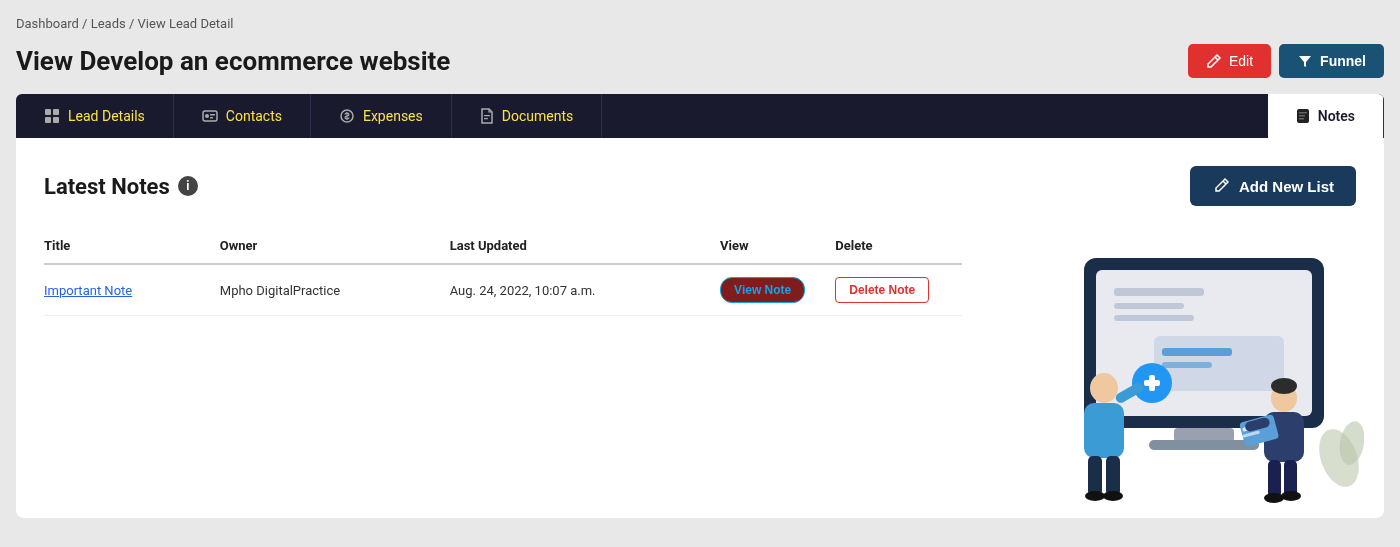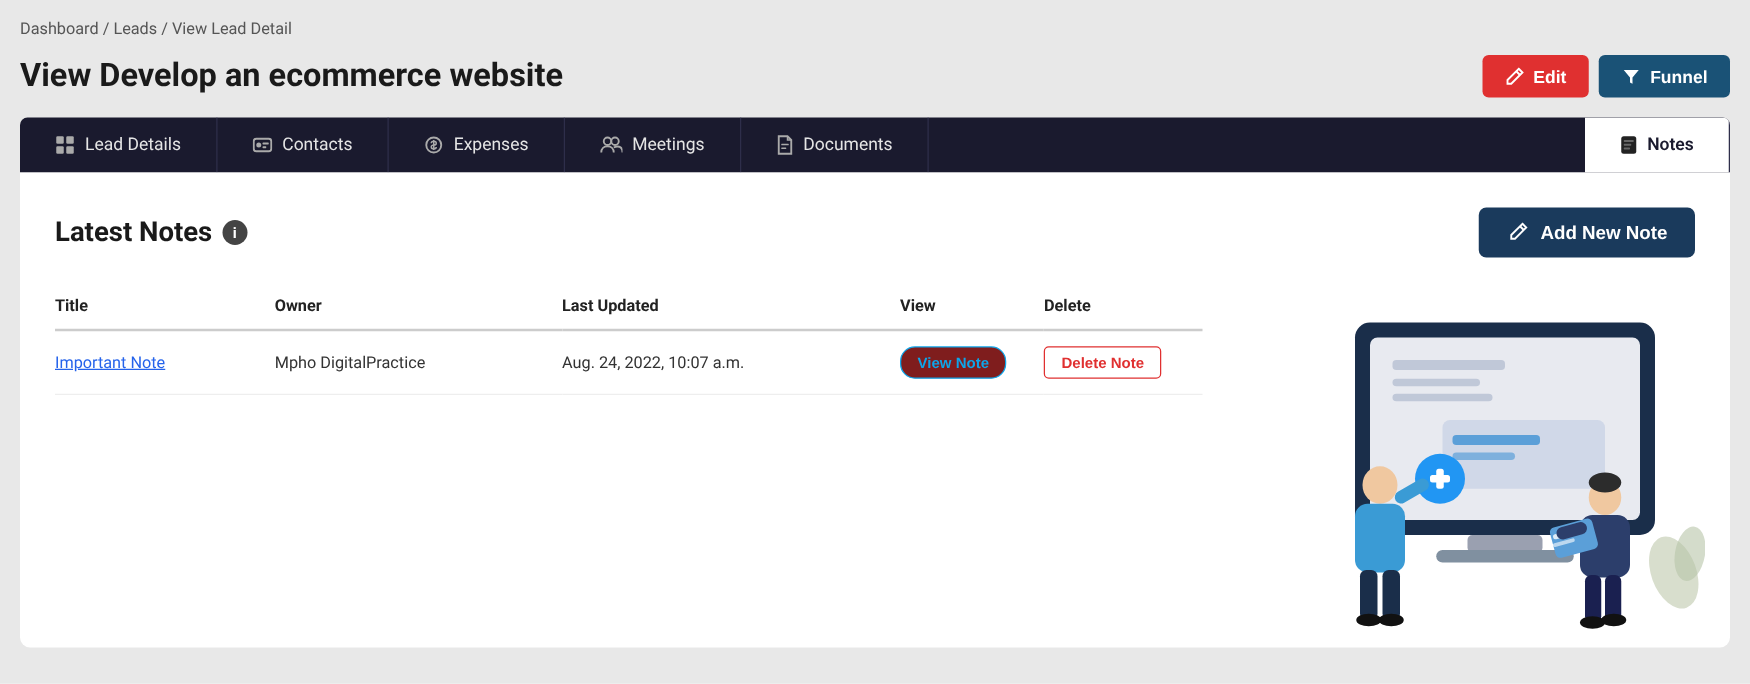--- a/index.html
+++ b/index.html
@@ -30,21 +30,21 @@
       display: flex;
       gap: 8px;
     }
     .btn-edit {
       background: #e03030;
       color: #fff;
       border: none;
       border-radius: 5px;
       padding: 9px 18px;
       font-size: 14px;
-      font-weight: 700;
+      font-weight: 400;
       cursor: pointer;
       display: flex;
       align-items: center;
       gap: 7px;
     }
     .btn-lead-list {
       background: #1a2e4a;
       color: #fff;
       border: none;
       border-radius: 5px;
@@ -74,21 +74,21 @@
       border-radius: 6px 6px 0 0;
       display: flex;
       align-items: center;
       overflow: hidden;
     }
     .tab-item {
       display: flex;
       align-items: center;
       gap: 8px;
       padding: 14px 28px;
-      color: #e5e5e5;
+      color: #fde047;
       font-size: 14px;
       cursor: pointer;
       border-right: 1px solid #2e2e4a;
       white-space: nowrap;
     }
     .tab-item.active {
       background: #fff;
       color: #1a1a2e;
       font-weight: 600;
     }
@@ -245,29 +245,20 @@
     <span>Contacts</span>
   </div>
   <div class="tab-item">
     <svg width="16" height="16" viewBox="0 0 16 16" fill="none">
       <circle cx="8" cy="8" r="6" stroke="#aaa" stroke-width="1.5" fill="none"></circle>
       <path d="M8 4V12M6 6.5C6 5.7 6.9 5 8 5s2 .7 2 1.5S9.1 8 8 8s-2 .7-2 1.5S6.9 11 8 11s2-.7 2-1.5" stroke="#aaa" stroke-width="1.2" fill="none"></path>
     </svg>
     <span>Expenses</span>
   </div>
   <div class="tab-item">
-    <svg width="18" height="16" viewBox="0 0 18 16" fill="none">
-      <circle cx="6" cy="5" r="3" stroke="#aaa" stroke-width="1.5" fill="none"></circle>
-      <circle cx="12" cy="5" r="3" stroke="#aaa" stroke-width="1.5" fill="none"></circle>
-      <path d="M1 14c0-3 2.2-5 5-5s5 2 5 5" stroke="#aaa" stroke-width="1.5" fill="none"></path>
-      <path d="M11 10c1-.5 2-.8 3-.8 2.8 0 4 2 4 4.8" stroke="#aaa" stroke-width="1.5" fill="none"></path>
-    </svg>
-    <span>Meetings</span>
-  </div>
-  <div class="tab-item">
     <svg width="14" height="16" viewBox="0 0 14 16" fill="none">
       <path d="M2 1h7l3 3v11H2V1z" stroke="#aaa" stroke-width="1.5" fill="none"></path>
       <path d="M9 1v3h3" stroke="#aaa" stroke-width="1.2" fill="none"></path>
       <rect x="4" y="7" width="6" height="1.2" rx="0.4" fill="#aaa"></rect>
       <rect x="4" y="10" width="4" height="1.2" rx="0.4" fill="#aaa"></rect>
     </svg>
     <span>Documents</span>
   </div>
   <div class="tab-spacer"></div>
   <div class="tab-item active">
@@ -285,21 +276,21 @@
   <div class="card-header">
     <div class="latest-notes-title">
       <span>Latest Notes</span>
       <span class="info-icon">i</span>
     </div>
     <button class="btn-add-note">
       <svg width="18" height="18" viewBox="0 0 18 18" fill="none">
         <path d="M13 2L16 5L7 14H4V11L13 2Z" stroke="white" stroke-width="1.5" fill="none"></path>
         <path d="M11 4L14 7" stroke="white" stroke-width="1.5"></path>
       </svg>
-      <span>Add New Note</span>
+      <span>Add New List</span>
     </button>
   </div>
 
   <table class="notes-table">
     <thead>
       <tr>
         <th>Title</th>
         <th>Owner</th>
         <th>Last Updated</th>
         <th>View</th>

